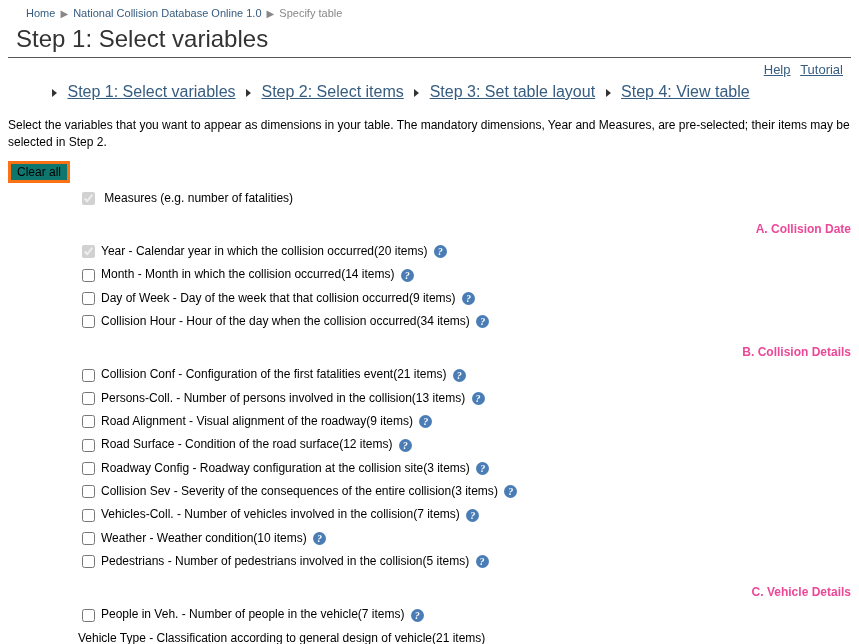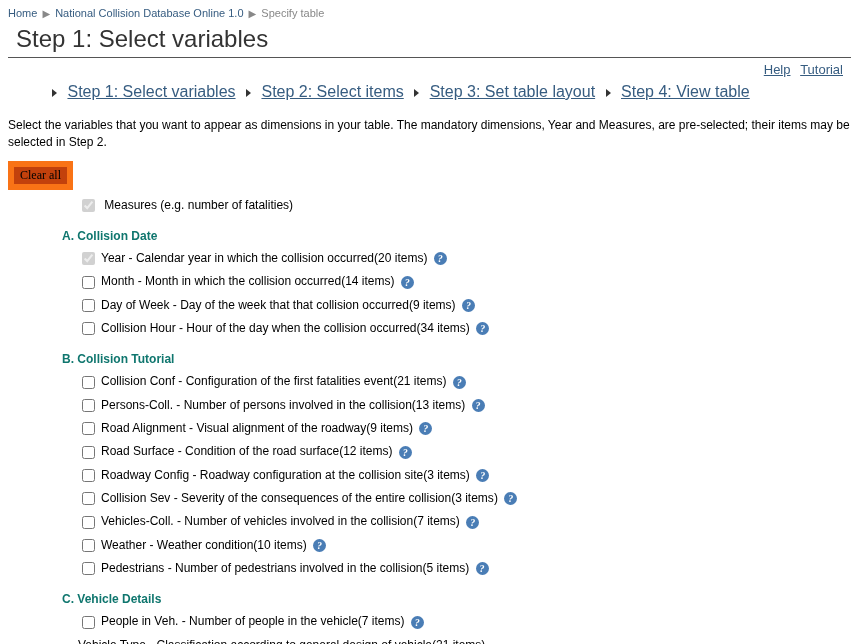--- a/index.html
+++ b/index.html
@@ -8,20 +8,21 @@
     color: #000;
     margin: 0;
     padding: 5px 8px;
     background: #fff;
   }
   a { color: #365c80; }
   .breadcrumb {
     font-size: 11px;
     color: #365c80;
     padding: 2px 0;
+    margin-left: 18px;
   }
   .breadcrumb a { text-decoration: none; }
   .bc-sep { color: #888; margin: 0 2px; font-size: 10px; }
   .bc-current { color: #888; }
   h1.page-title {
     font-family: Verdana, sans-serif;
     font-size: 24px;
     font-weight: normal;
     margin: 4px 0 4px 8px;
     color: #333;
@@ -50,32 +51,33 @@
     border-left:5px solid #333;
     margin: 0 6px;
     vertical-align: middle;
   }
   .wizard a { color: #365c80; }
   .instruction {
     margin: 6px 0 10px 0;
     line-height: 1.4;
   }
   button.clear-all {
-    font-family: Liberation Serif, serif;
+    font-family: Liberation Sans, sans-serif;
     font-size: 12px;
-    background: #c2410c;
-    border: 6px solid #f97316;
+    background: #0f766e;
+    border: 3px solid #f97316;
     padding: 1px 6px;
     cursor: pointer;
   }
   .var-list { margin: 6px 0 0 70px; }
   .section-head {
     font-weight: bold;
     margin: 14px 0 6px -16px;
-    color: #0f766e;
+    color: #ec4899;
+    text-align: right;
   }
   .var-row {
     margin: 4px 0;
     line-height: 1.5;
   }
   .var-row input[type=checkbox] {
     vertical-align: middle;
     margin-right: 6px;
   }
   .items-count::before { content: "("; }
@@ -140,21 +142,21 @@
     <input type="checkbox" checked="" disabled="" style="">
     <span>Measures (e.g. number of fatalities)</span>
   </div>
 
   <div id="sections-mount">
       <div class="section-head">A. Collision Date</div>
       <div class="var-row"><input type="checkbox" disabled="" checked="" style=""><span>Year - Calendar year in which the collision occurred</span><span class="items-count">20 items</span> <span class="help-icon">?</span></div>
       <div class="var-row"><input type="checkbox" style=""><span>Month - Month in which the collision occurred</span><span class="items-count">14 items</span> <span class="help-icon">?</span></div>
       <div class="var-row"><input type="checkbox" style=""><span>Day of Week - Day of the week that that collision occurred</span><span class="items-count">9 items</span> <span class="help-icon">?</span></div>
       <div class="var-row"><input type="checkbox" style=""><span>Collision Hour - Hour of the day when the collision occurred</span><span class="items-count">34 items</span> <span class="help-icon">?</span></div>
-      <div class="section-head">B. Collision Tutorial</div>
+      <div class="section-head">B. Collision Details</div>
       <div class="var-row"><input type="checkbox" style=""><span>Collision Conf - Configuration of the first fatalities event</span><span class="items-count">21 items</span> <span class="help-icon">?</span></div>
       <div class="var-row"><input type="checkbox" style=""><span>Persons-Coll. - Number of persons involved in the collision</span><span class="items-count">13 items</span> <span class="help-icon">?</span></div>
       <div class="var-row"><input type="checkbox" style=""><span>Road Alignment - Visual alignment of the roadway</span><span class="items-count">9 items</span> <span class="help-icon">?</span></div>
       <div class="var-row"><input type="checkbox" style=""><span>Road Surface - Condition of the road surface</span><span class="items-count">12 items</span> <span class="help-icon">?</span></div>
       <div class="var-row"><input type="checkbox" style=""><span>Roadway Config - Roadway configuration at the collision site</span><span class="items-count">3 items</span> <span class="help-icon">?</span></div>
       <div class="var-row"><input type="checkbox" style=""><span>Collision Sev - Severity of the consequences of the entire collision</span><span class="items-count">3 items</span> <span class="help-icon">?</span></div>
       <div class="var-row"><input type="checkbox" style=""><span>Vehicles-Coll. - Number of vehicles involved in the collision</span><span class="items-count">7 items</span> <span class="help-icon">?</span></div>
       <div class="var-row"><input type="checkbox" style=""><span>Weather - Weather condition</span><span class="items-count">10 items</span> <span class="help-icon">?</span></div>
       <div class="var-row"><input type="checkbox" style=""><span>Pedestrians - Number of pedestrians involved in the collision</span><span class="items-count">5 items</span> <span class="help-icon">?</span></div>
       <div class="section-head">C. Vehicle Details</div>

